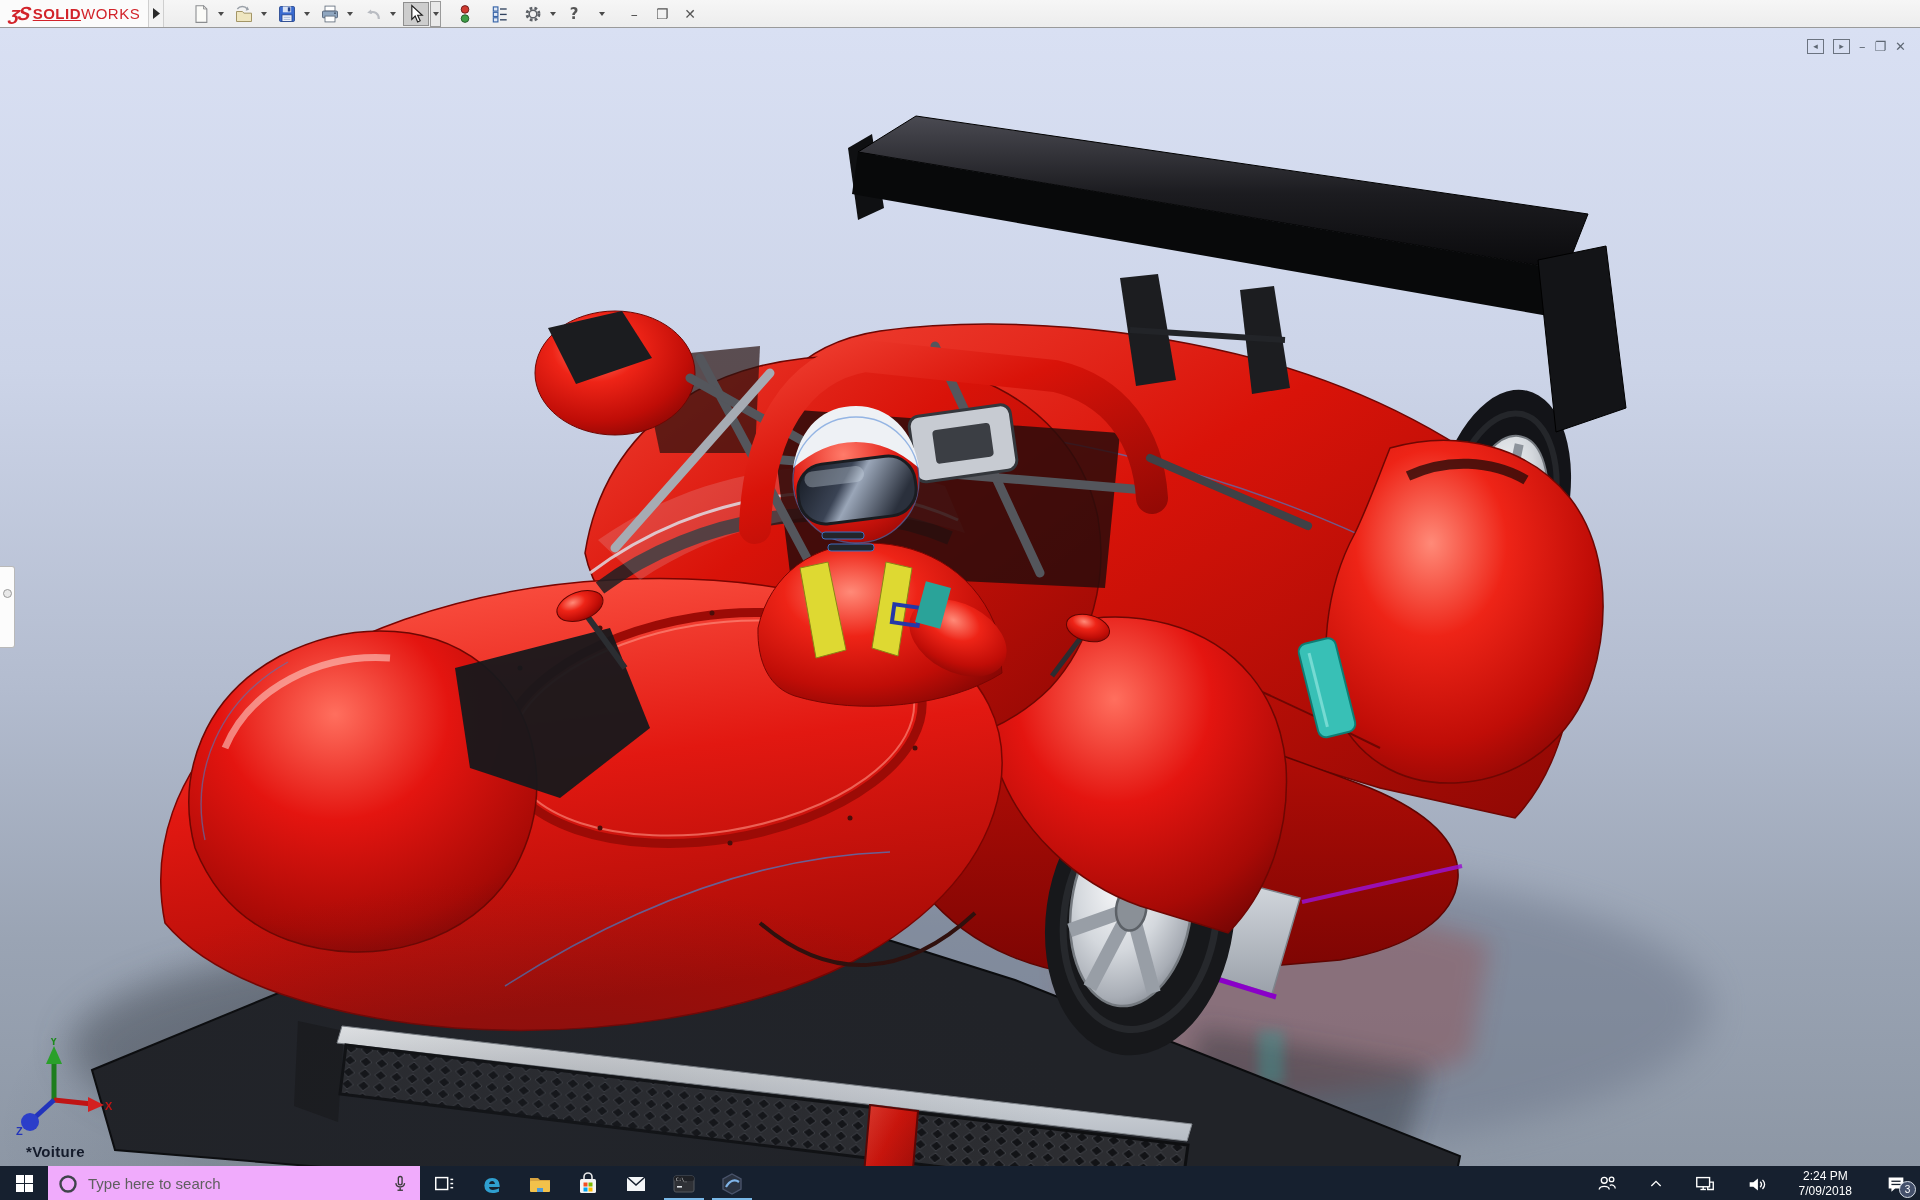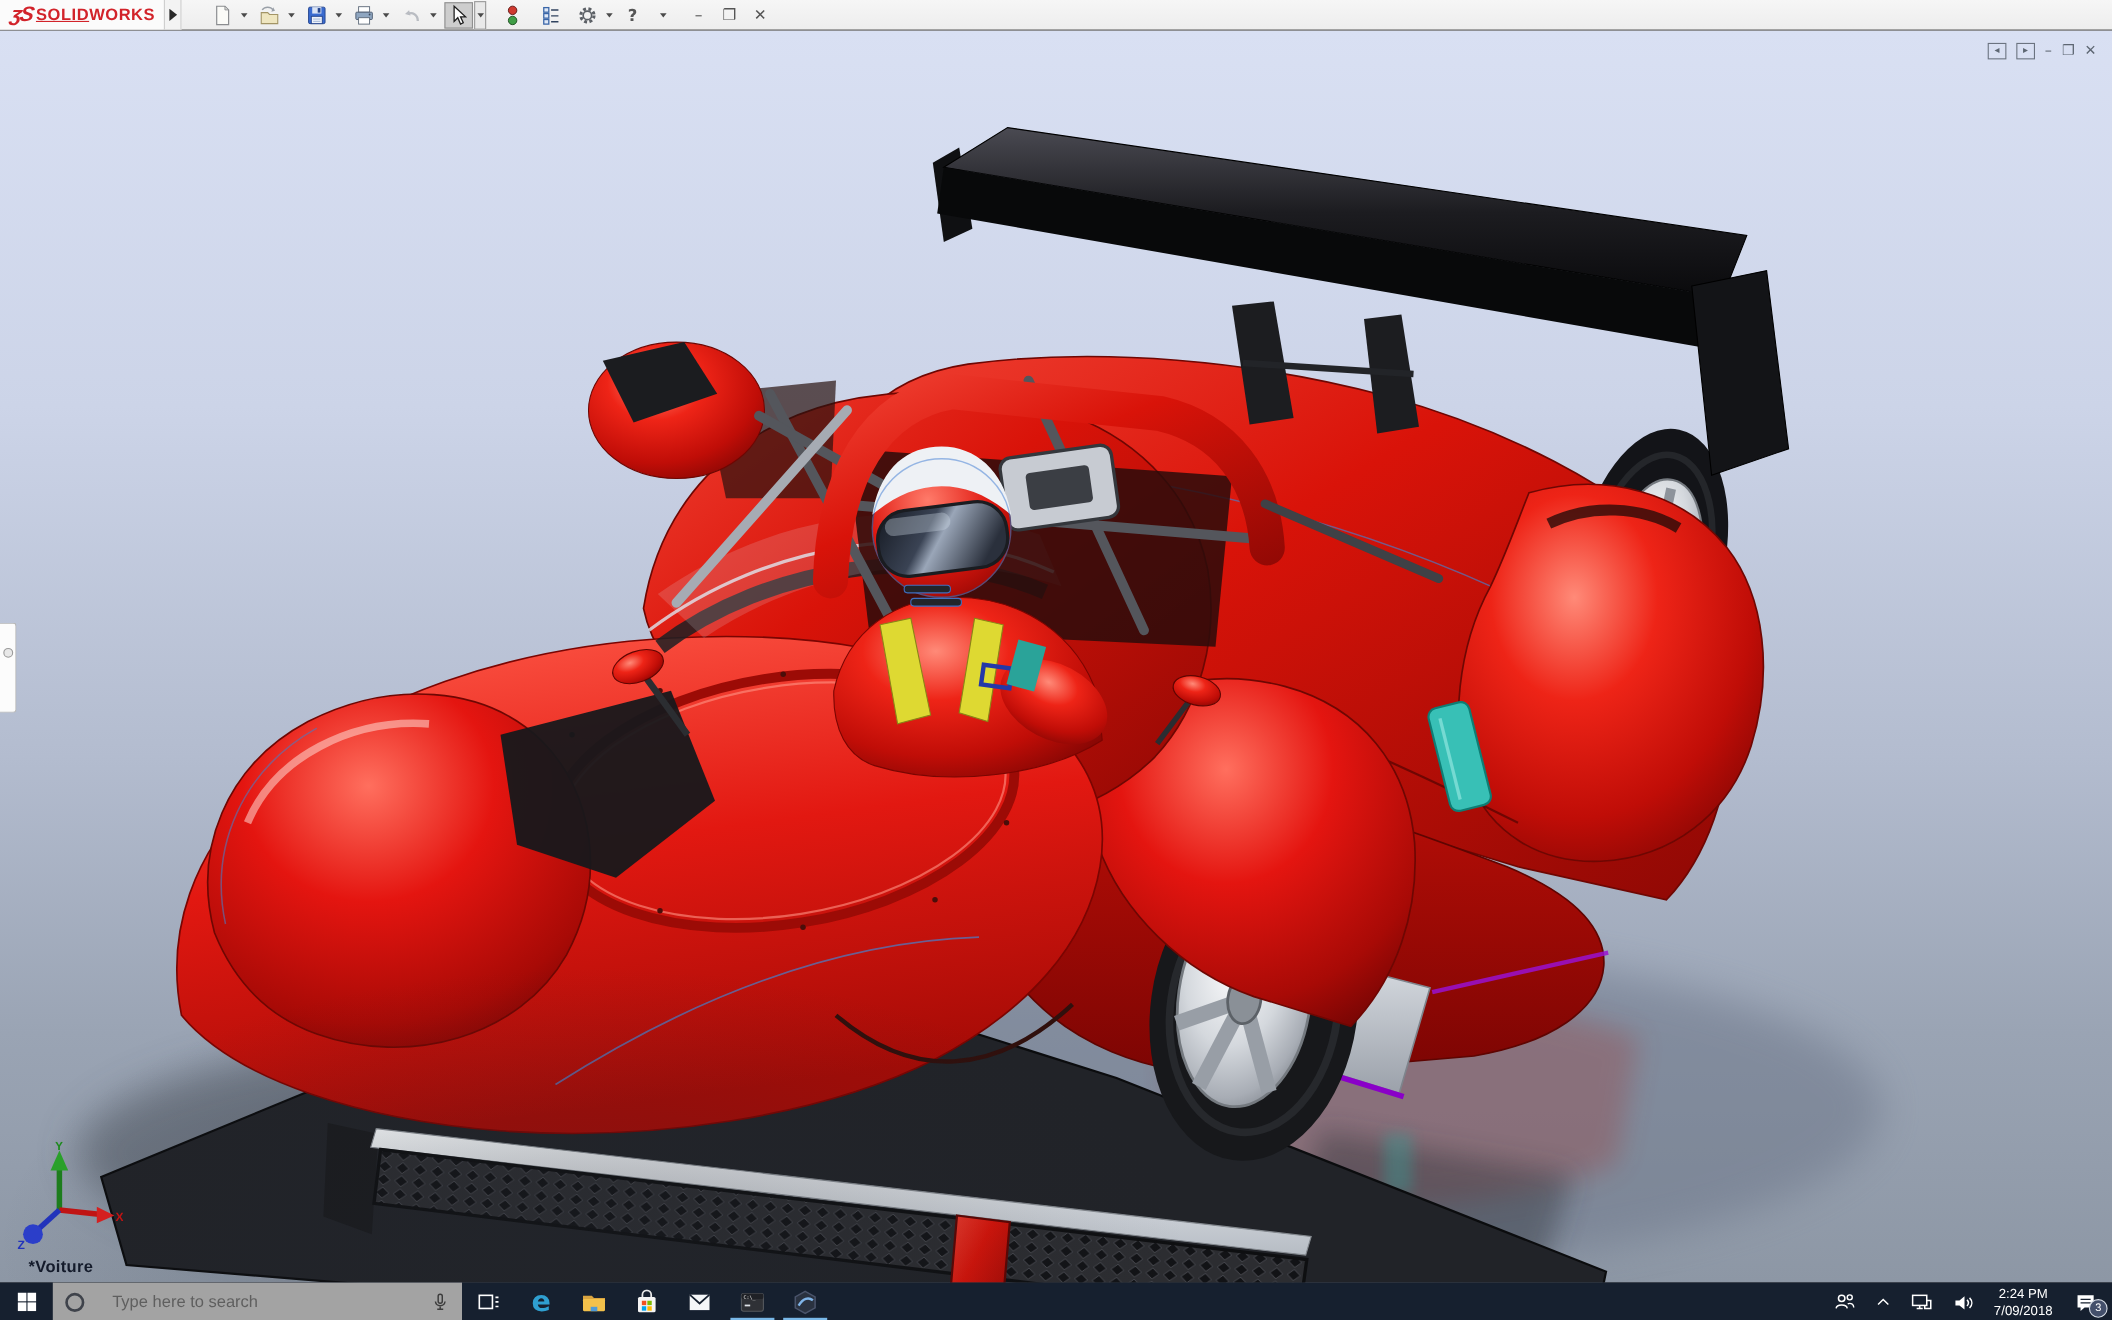--- a/index.html
+++ b/index.html
@@ -6,21 +6,21 @@
   .screen{position:relative;width:1920px;height:1200px;overflow:hidden;
           font-family:"Liberation Sans",sans-serif;user-select:none;}
 
   
   .titlebar{position:relative;height:27px;background:linear-gradient(#f6f6f6,#ededed);
             border-bottom:1px solid #9a9a9a;display:flex;align-items:center;}
   .brand{display:flex;align-items:center;height:100%;padding:0 8px 0 10px;background:#fbfbfb;}
   .logo-mark{font-style:italic;font-weight:bold;font-size:19px;color:#d2232a;transform:skewX(-12deg);margin-right:4px;letter-spacing:-2px;}
   .brand-text{font-size:15px;color:#d2232a;letter-spacing:.5px;}
   .brand-text b{font-weight:bold;text-decoration:underline;}
-  .brand-text span{font-weight:bold;}
+  .brand-text span{font-weight:normal;}
   .flyout{width:16px;height:27px;border:none;border-left:1px solid #cfcfcf;border-right:1px solid #cfcfcf;
           background:#f3f3f3;padding:0;display:flex;align-items:center;justify-content:center;cursor:pointer;}
   .tools{display:flex;align-items:center;margin-left:24px;gap:1px;}
   .tool{width:26px;height:24px;border:1px solid transparent;background:transparent;padding:1px;
         display:flex;align-items:center;justify-content:center;cursor:pointer;}
   .tool.pressed{background:#cdcdcd;border-color:#8f8f8f;}
   .caret{width:11px;height:24px;border:none;background:transparent;padding:0;margin-right:4px;
          display:flex;align-items:center;justify-content:center;cursor:pointer;}
   .caret i{width:0;height:0;border-left:3.5px solid transparent;border-right:3.5px solid transparent;border-top:4px solid #4a4a4a;}
   .caret.boxed{border:1px solid #9a9a9a;background:#e9e9e9;height:26px;}
@@ -44,32 +44,32 @@
   .panel-tab{position:absolute;left:0;top:538px;width:14px;height:80px;background:#fcfcfc;
              border:1px solid #b9b9b9;border-left:none;border-radius:0 3px 3px 0;cursor:pointer;}
   .panel-tab .dot{position:absolute;left:3px;top:22px;width:7px;height:7px;border-radius:50%;
                   border:1.5px solid #9a9a9a;background:#e8e8e8;}
   .triad{position:absolute;left:12px;bottom:28px;}
   .view-label{position:absolute;left:26px;bottom:6px;font-size:15px;font-weight:bold;color:#141b2b;letter-spacing:.3px;}
 
   
   .taskbar{position:relative;height:35px;background:#16202f;display:flex;align-items:stretch;}
   .start{width:48px;border:none;background:transparent;cursor:pointer;display:flex;align-items:center;justify-content:center;}
-  .search{width:352px;background:#a3a3a3;display:flex;align-items:center;padding:0 10px;gap:22px;}
+  .search{width:352px;background:#f0abfc;display:flex;align-items:center;padding:0 10px;gap:8px;}
   .search input{flex:1;border:none;background:transparent;outline:none;font-size:15px;color:#444;
                 font-family:"Liberation Sans",sans-serif;}
   .search input::placeholder{color:#5f5f5f;opacity:1;}
   .tbicons{display:flex;align-items:stretch;}
   .tbtn{position:relative;width:48px;border:none;background:transparent;cursor:pointer;
         display:flex;align-items:center;justify-content:center;}
   .tbtn.active{background:rgba(130,170,210,.18);margin-top:48px;}
   .tbtn .indicator{position:absolute;bottom:0;left:4px;right:4px;height:3px;background:#79b8e8;}
   .edge-e{font-family:"DejaVu Sans",sans-serif;font-weight:bold;font-size:26px;color:#2f9fd0;line-height:1;}
   .spacer{flex:1;}
-  .tray{display:flex;align-items:center;gap:2px;padding-right:4px;}
+  .tray{display:flex;align-items:center;gap:16px;padding-right:4px;}
   .traybtn{border:none;background:transparent;cursor:pointer;height:35px;display:flex;align-items:center;
            justify-content:center;padding:0 7px;position:relative;}
   .clock{color:#fff;font-size:12px;text-align:center;line-height:1.25;padding:0 8px;cursor:pointer;}
   .badge{position:absolute;right:0px;bottom:3px;width:15px;height:15px;border-radius:50%;background:#44506b;
          color:#fff;font-size:10px;display:flex;align-items:center;justify-content:center;border:1px solid #d7dde6;}
 </style>
 </head>
 <body>
 
 <div class="screen">

